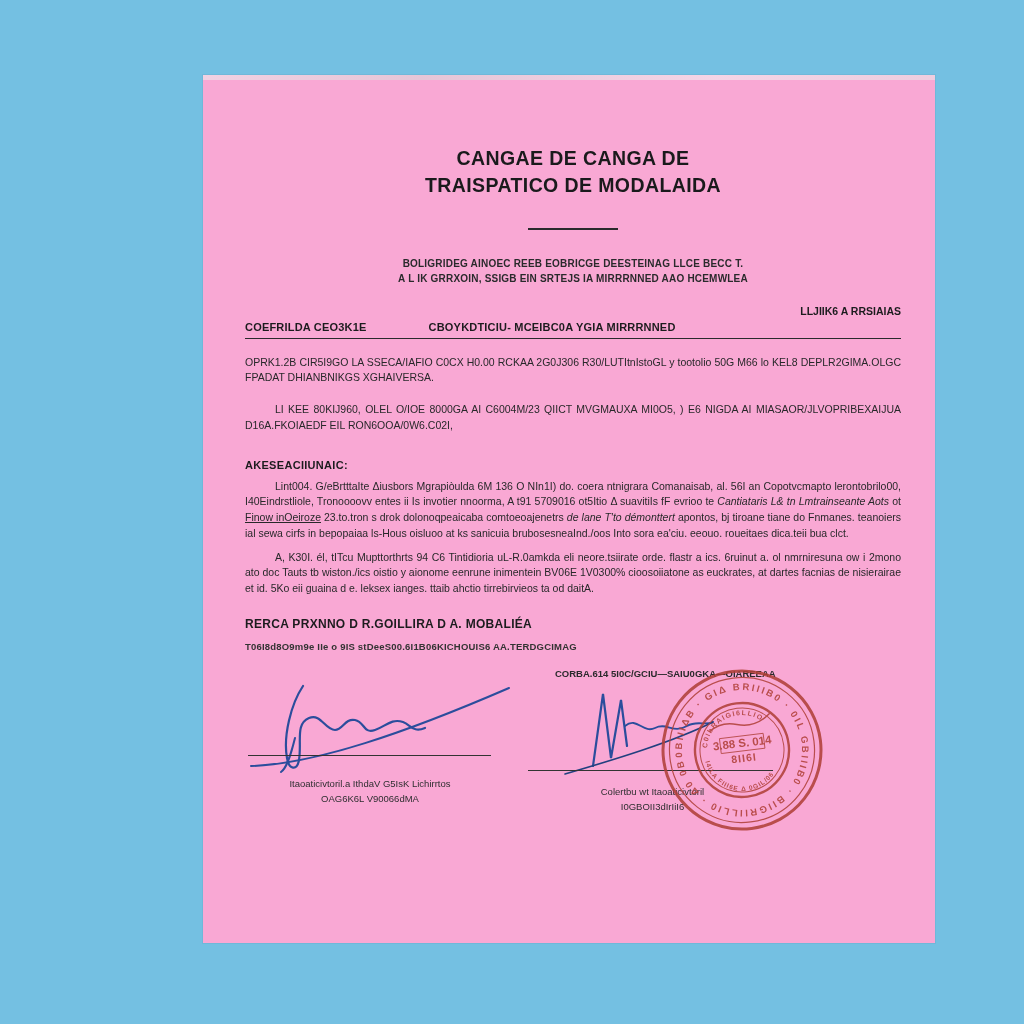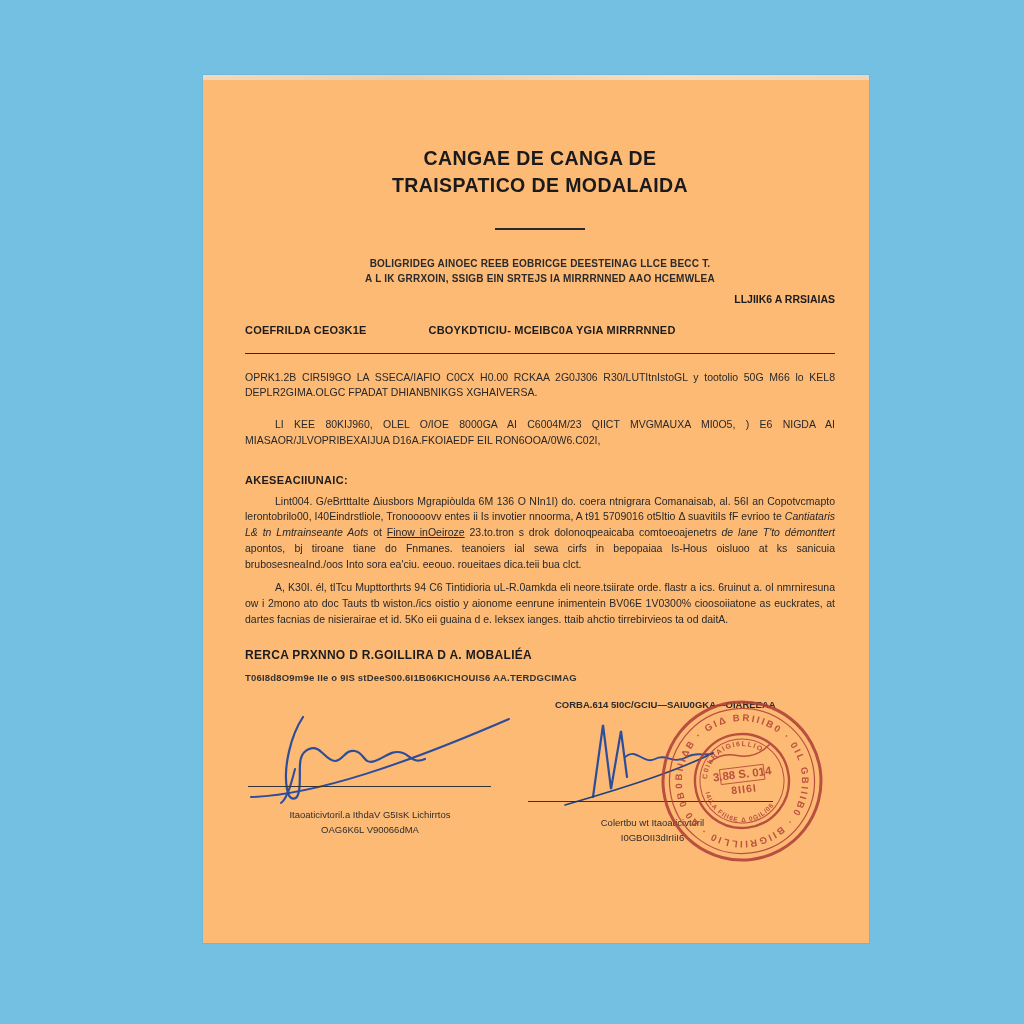--- a/index.html
+++ b/index.html
@@ -6,22 +6,22 @@
   body{
     width:1024px;height:1024px;
     background:#74c0e2;
     font-family:"Liberation Sans", sans-serif;
     position:relative;
     overflow:hidden;
   }
   .paper{
     position:absolute;
     left:203px;top:75px;
-    width:666px;height:868px;
-    background:#fdba74;
+    width:732px;height:868px;
+    background:#f9a8d4;
     box-shadow:0 0 0 1px rgba(0,0,0,0.04);
     color:#1c1c1e;
   }
   .paper::before{
     content:"";
     position:absolute;left:0;top:0;right:0;height:5px;
     background:linear-gradient(90deg,#ececec,#d9d9d9 30%,#f2f2f2 70%,#e6e6e6);
     opacity:.6;
   }
   .content{
@@ -46,31 +46,31 @@
   .intro{
     margin-top:26px;
     text-align:center;
     font-size:10px;
     font-weight:600;
     line-height:1.55;
     color:#2a2a2c;
     letter-spacing:.2px;
   }
   .right-label{
-    margin-top:6px;
+    margin-top:18px;
     text-align:right;
     font-size:10.5px;
     font-weight:bold;
   }
   .header-row{
-    margin-top:19px;
+    margin-top:4px;
     display:flex;
     font-size:11px;
     font-weight:bold;
-    padding-bottom:17px;
+    padding-bottom:5px;
     border-bottom:1.8px solid #2a2a2c;
     letter-spacing:.2px;
   }
   .header-row .h-right{margin-left:62px;}
   .para{
     margin:16px 0 0 0;
     font-size:10.5px;
     line-height:1.5;
     text-align:justify;
     color:#28282a;

